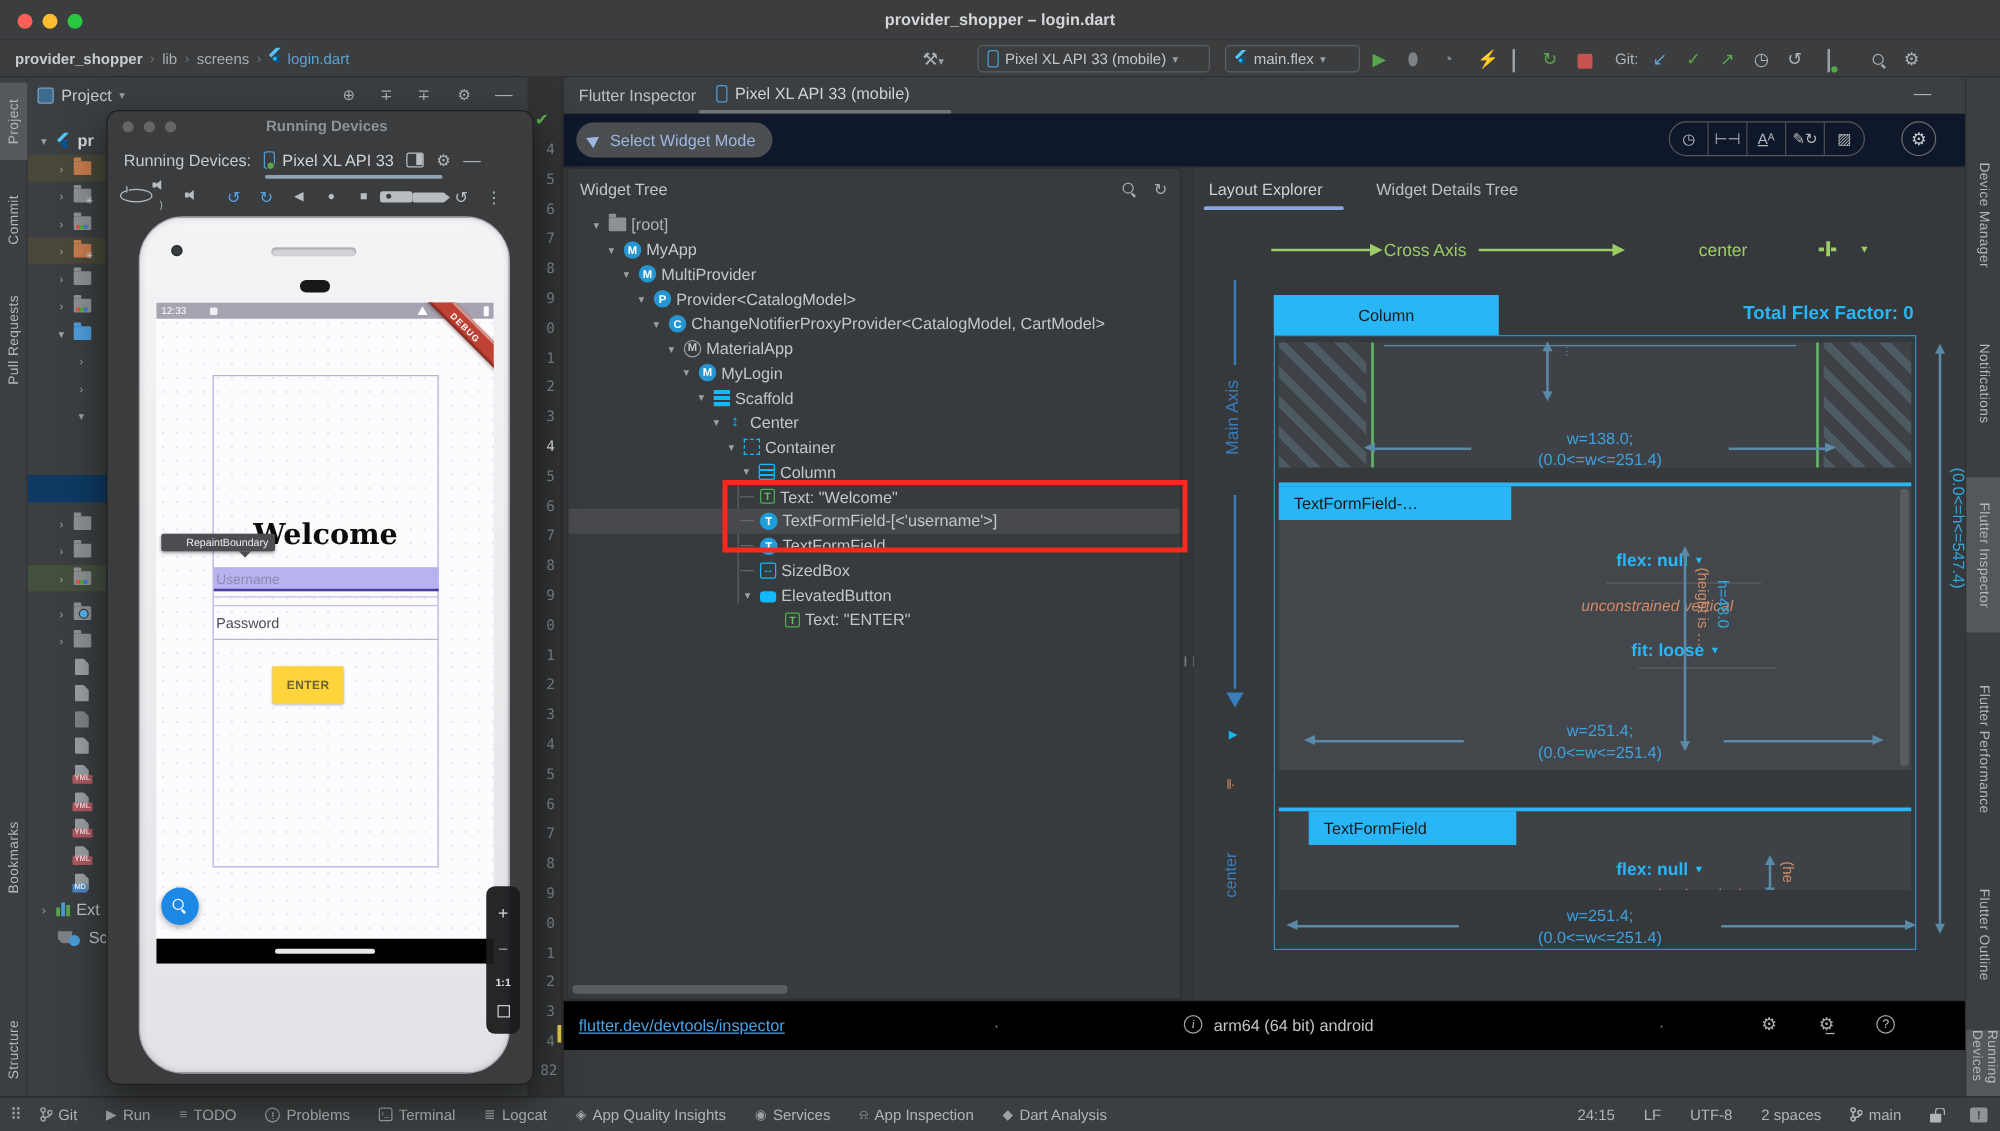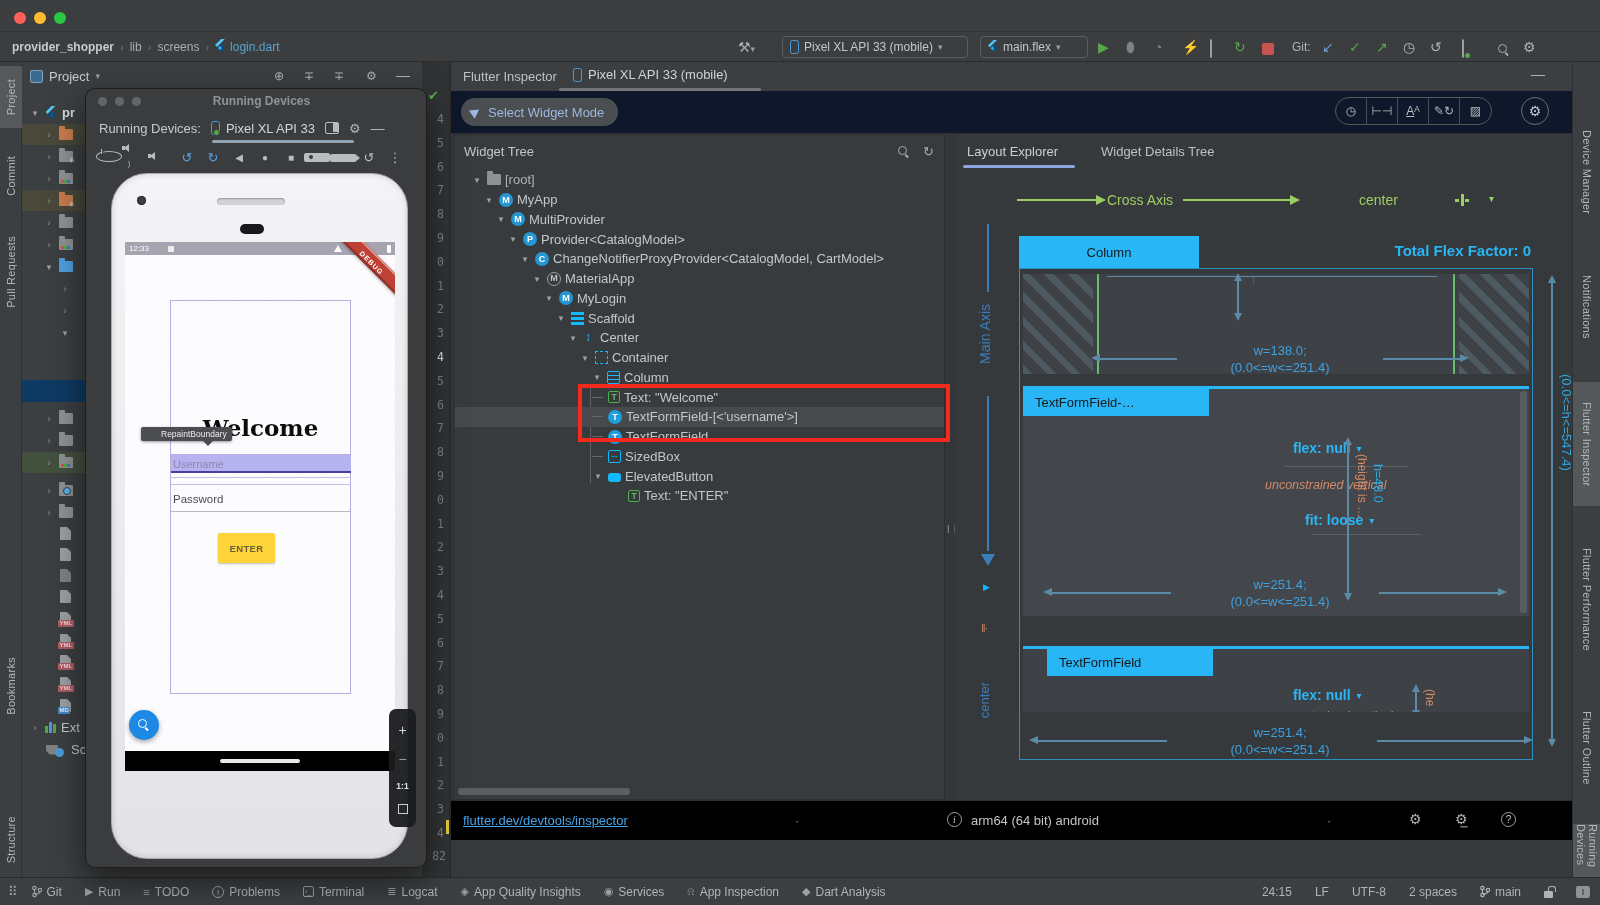--- a/index.html
+++ b/index.html
@@ -241,20 +241,21 @@
 </style>
 </head>
 <body>
 
 <div class="scr">
 
   <div class="abs titlebar">
     <span class="abs" style="left:14px;top:10px;"><span class="tl" style="background:#ff5f57;"></span></span>
     <span class="abs" style="left:34px;top:10px;"><span class="tl" style="background:#febc2e;"></span></span>
     <span class="abs" style="left:54px;top:10px;"><span class="tl" style="background:#28c840;"></span></span>
+    <div class="abs wintitle" style="left:0;top:8px;width:1600px;text-align:center;">provider_shopper – login.dart</div>
   </div>
 
   <div class="abs toolbar">
     <div class="abs r" style="left:12px;top:6px;height:18px;">
       <span class="crumb b">provider_shopper</span>
         <span class="csep">›</span>
       <span class="crumb">lib</span>
         <span class="csep">›</span>
       <span class="crumb">screens</span>
         <span class="csep">›</span>
@@ -531,21 +532,21 @@
           <span style="width:6px;height:6px;background:#ffffffcc;border-radius:1px;display:inline-block;"></span>
           <span style="flex:1;"></span>
           <span style="width:0;height:0;border-left:4px solid transparent;border-right:4px solid transparent;border-bottom:7px solid #fff;display:inline-block;"></span>
           <span style="width:0;height:0;border-left:7px solid transparent;border-bottom:7px solid #fff;display:inline-block;"></span>
           <span style="width:4px;height:8px;background:#fff;border-radius:1px;display:inline-block;"></span>
         </div>
         <div class="ribbon">DEBUG</div>
 
         <div class="lcontainer"></div>
         <div class="abs welcome" style="left:45px;top:172px;width:181px;text-align:center;">Welcome</div>
-        <div class="tooltip" style="left:16px;top:185px;padding-left:20px;">RepaintBoundary</div>
+        <div class="tooltip" style="left:4px;top:185px;padding-left:20px;">RepaintBoundary</div>
         <div class="ufield" style="top:212px;">Username</div>
         <div class="gapfield" style="top:235px;"></div>
         <div class="pfield" style="top:248px;">Password</div>
         <div class="enterbtn" style="top:291px;">ENTER</div>
         <div class="fab" style="left:4px;top:468px;">
             <span class="mag" style="left:8px;top:8px;position:absolute;"></span>
           </div>
         <div class="navbar">
             <span class="navpill"></span>
           </div>

